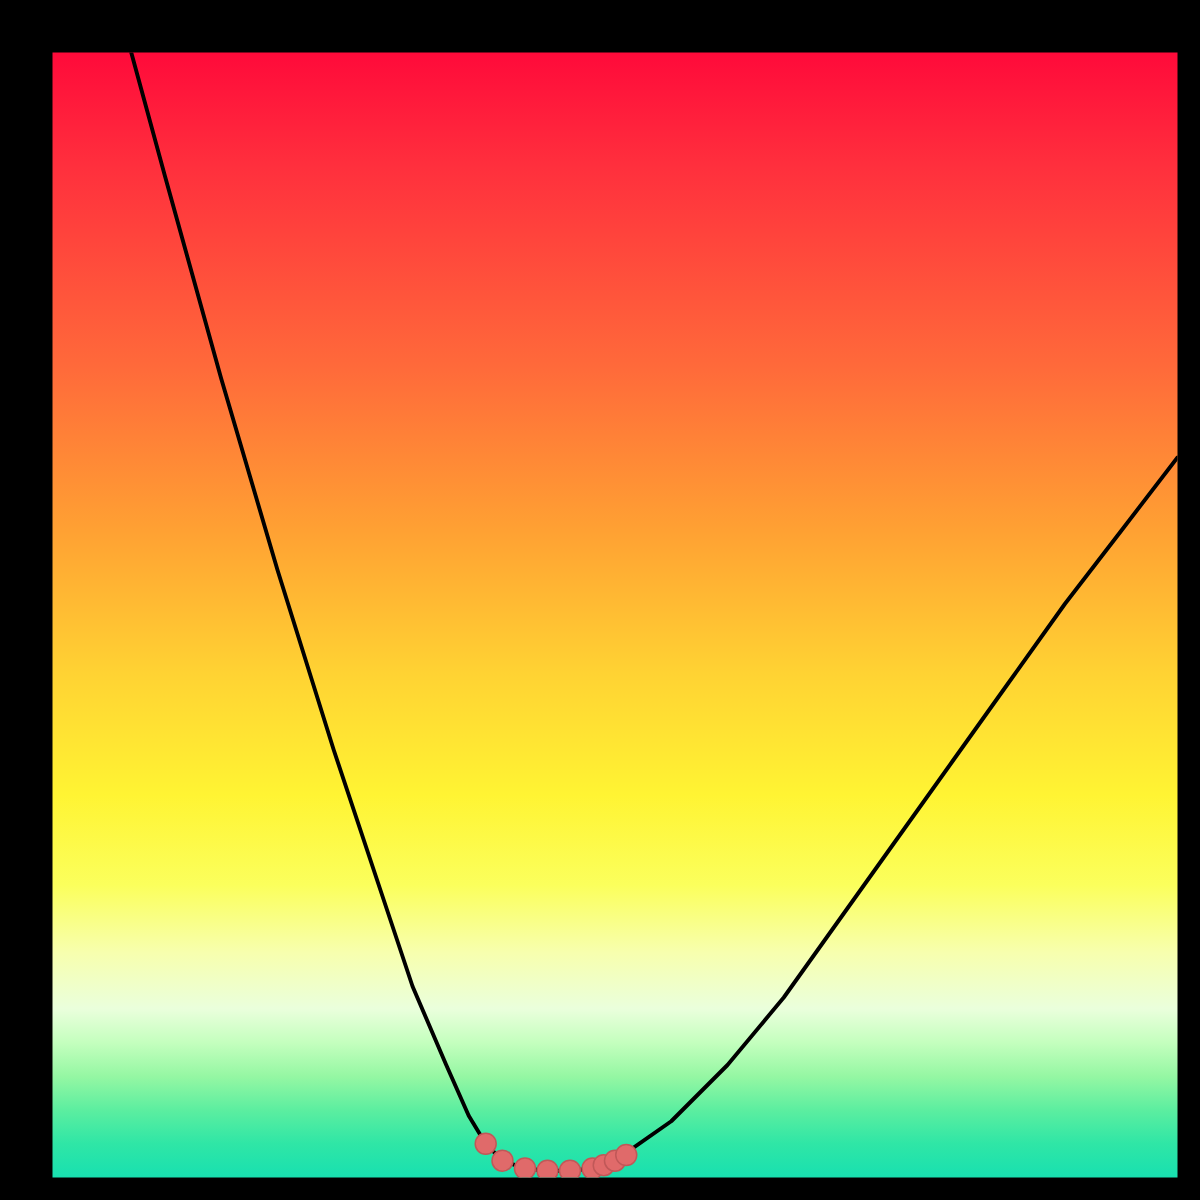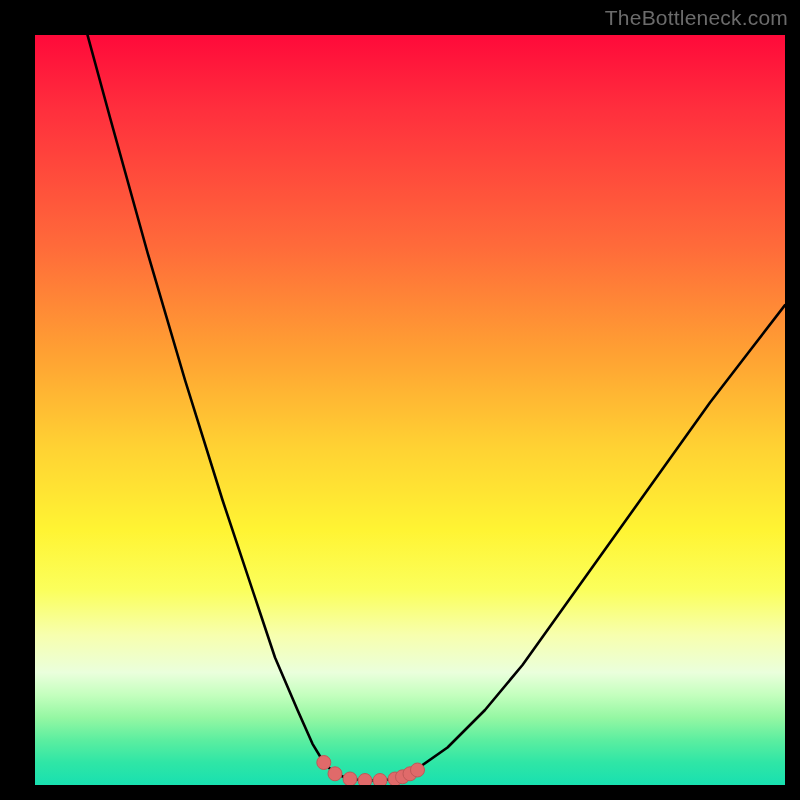--- a/index.html
+++ b/index.html
@@ -75,15 +75,14 @@
           <circle cx="330.0" cy="745.5" r="7" fill="#e06a6a" stroke="#c05858" stroke-width="1"></circle>
           <circle cx="345.0" cy="745.5" r="7" fill="#e06a6a" stroke="#c05858" stroke-width="1"></circle>
           <circle cx="360.0" cy="744.0" r="7" fill="#e06a6a" stroke="#c05858" stroke-width="1"></circle>
           <circle cx="367.5" cy="741.8" r="7" fill="#e06a6a" stroke="#c05858" stroke-width="1"></circle>
           <circle cx="375.0" cy="738.8" r="7" fill="#e06a6a" stroke="#c05858" stroke-width="1"></circle>
           <circle cx="382.5" cy="735.0" r="7" fill="#e06a6a" stroke="#c05858" stroke-width="1"></circle>
         </g>
     </svg>
   </div>
 
-  <div class="watermark">TheBottleneck.com</div>
 
 </div>
 
 </body></html>

